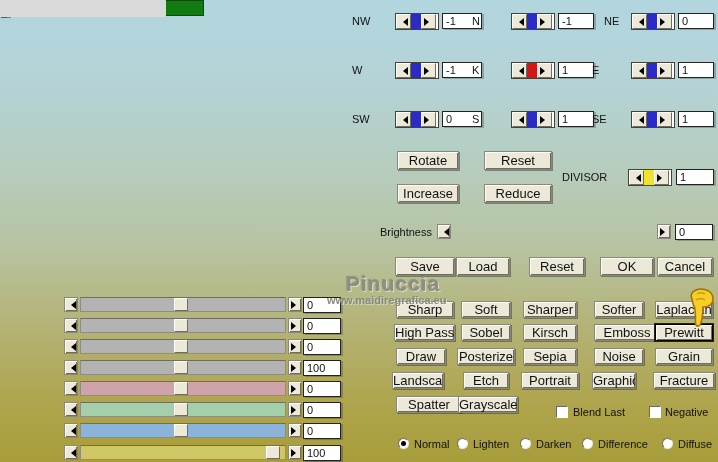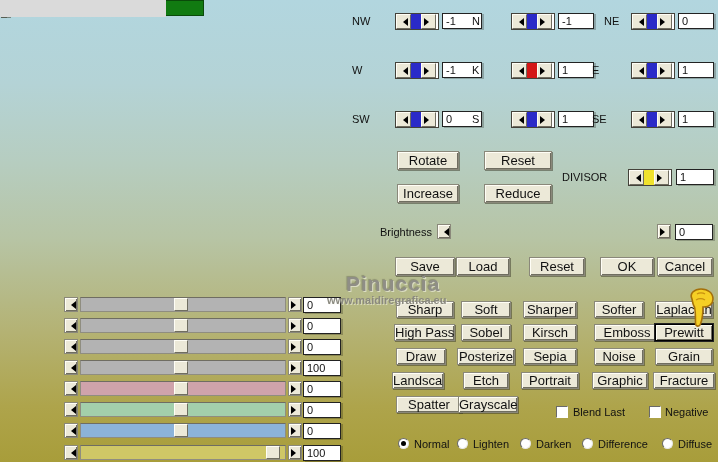--- a/index.html
+++ b/index.html
@@ -351,21 +351,21 @@
   <div class="btn" style="left:594px;top:324px;width:66px">Emboss</div>
   <div class="btn focused" style="left:655px;top:324px;width:58px">Prewitt</div>
   <div class="btn" style="left:396px;top:348px;width:50px">Draw</div>
   <div class="btn" style="left:457px;top:348px;width:58px">Posterize</div>
   <div class="btn" style="left:523px;top:348px;width:54px">Sepia</div>
   <div class="btn" style="left:594px;top:348px;width:50px">Noise</div>
   <div class="btn" style="left:655px;top:348px;width:58px">Grain</div>
   <div class="btn" style="left:392px;top:372px;width:52px">Landscape</div>
   <div class="btn" style="left:463px;top:372px;width:46px">Etch</div>
   <div class="btn" style="left:521px;top:372px;width:58px">Portrait</div>
-  <div class="btn" style="left:592px;top:372px;width:56px">Graphic</div>
+  <div class="btn" style="left:592px;top:372px;width:44px">Graphic</div>
   <div class="btn" style="left:653px;top:372px;width:62px">Fracture</div>
   <div class="btn" style="left:396px;top:396px;width:66px">Spatter</div>
   <div class="btn" style="left:458px;top:396px;width:60px">Grayscale</div>
 
   <div id="optstrip" class="abs"></div>
   <div class="cb" style="left:556px;top:406px"></div>
   <div class="opt-label" style="left:573px;top:405px">Blend Last</div>
   <div class="cb" style="left:649px;top:406px"></div>
   <div class="opt-label" style="left:665px;top:405px">Negative</div>
 

